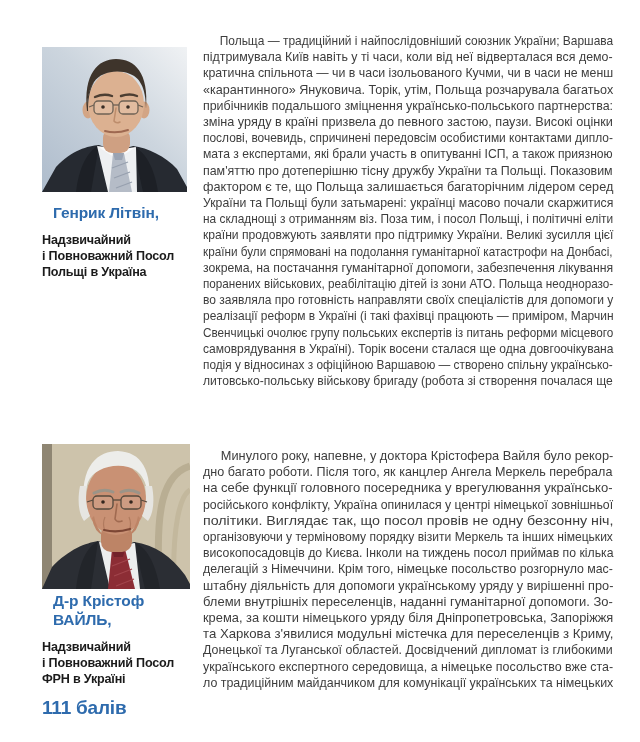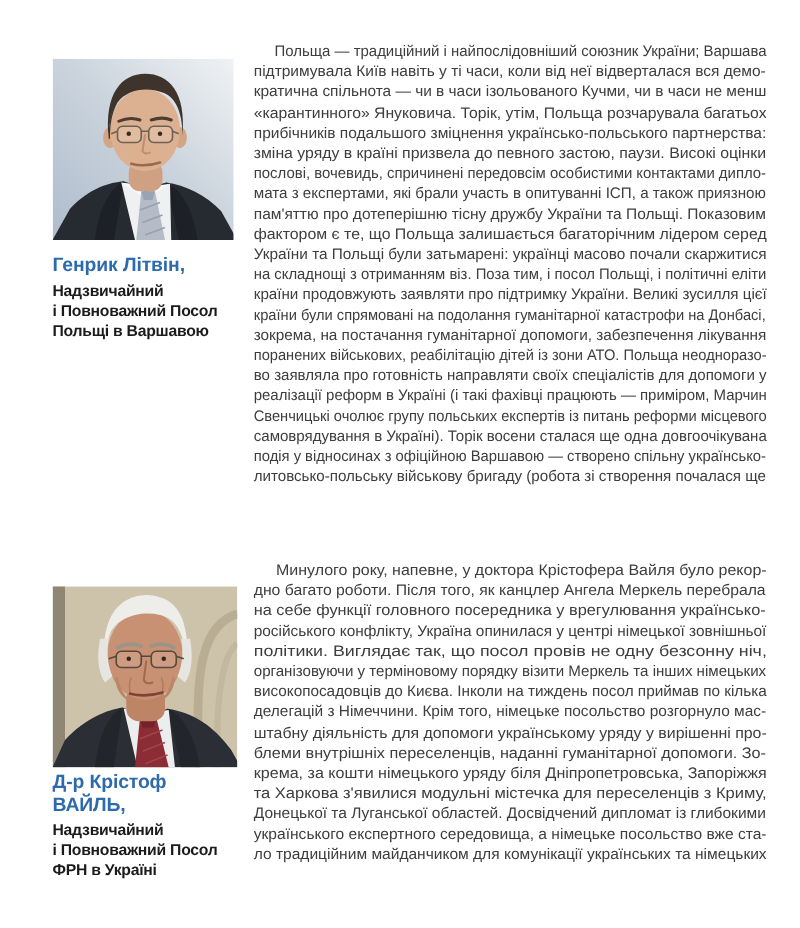--- a/index.html
+++ b/index.html
@@ -3,26 +3,26 @@
 <meta charset="utf-8">
 <style>
   html,body{margin:0;padding:0;background:#ffffff;}
   .page{
     position:relative;width:640px;height:742px;background:#ffffff;overflow:hidden;
     font-family:"Liberation Sans","DejaVu Sans",sans-serif;
   }
   
   .card{position:absolute;left:42px;width:150px;}
   .card--1{top:47px;}
-  .card--2{top:469px;}
+  .card--2{top:444px;}
   .photo{display:block;overflow:hidden;}
   .photo--1{width:145px;height:145px;}
   .photo--2{width:148px;height:145px;}
   .photo svg{display:block;width:100%;height:100%;}
-  .name{margin:0;font-weight:bold;color:var(--accent);font-size:15.5px;letter-spacing:-.1px;}
+  .name{margin:11px;font-weight:bold;color:var(--accent);font-size:15.5px;letter-spacing:-.1px;}
   .card--1 .name{margin-top:11px;}
   .card--1 .name .jline{line-height:19px;}
   .card--2 .name{margin-top:3px;}
   .card--2 .name .jline{line-height:18.5px;}
   .titles{margin-top:4px;font-weight:bold;color:var(--caption);font-size:12.6px;letter-spacing:-.2px;text-align:center;}
   .titles .jline{line-height:15.9px;}
   .card--2 .titles{margin-top:3px;}
   .score{font-weight:bold;color:var(--accent);font-size:19px;line-height:21px;letter-spacing:-.2px;}
   .card--1 .score{margin-top:11px;}
   .card--2 .score{margin-top:9px;}
@@ -97,21 +97,21 @@
         <path d="M74,61 L72,74 Q74,77 78,75" stroke="#bd8d6c" stroke-width="1.5" fill="none" stroke-linecap="round"></path>
         <path d="M63,84 Q74,87 86,83" stroke="#9e6850" stroke-width="2" fill="none" stroke-linecap="round"></path>
       </svg>
     </div>
     <h3 class="name">
         <div class="jline first last">Генрик Літвін,</div>
       </h3>
     <div class="titles">
         <div class="jline first">Надзвичайний</div>
         <div class="jline">і Повноважний Посол</div>
-        <div class="jline last">Польщі в Варшавою</div>
+        <div class="jline last">Польщі в Україна</div>
       </div>
   </section>
 
   <section class="card card--2">
     <div class="photo photo--2">
       <svg viewBox="0 0 148 145">
         <rect width="148" height="145" fill="#cdc3ab"></rect>
         <rect width="10" height="145" fill="#8f8673"></rect>
         <path d="M118,145 C112,62 122,30 148,22" stroke="#b9ae93" stroke-width="7" fill="none"></path>
         <path d="M132,145 C130,82 138,52 148,46" stroke="#c3b89d" stroke-width="5" fill="none"></path>
@@ -165,20 +165,21 @@
     </div>
     <h3 class="name">
         <div class="jline first">Д-р Крістоф</div>
         <div class="jline last">ВАЙЛЬ,</div>
       </h3>
     <div class="titles">
         <div class="jline first">Надзвичайний</div>
         <div class="jline">і Повноважний Посол</div>
         <div class="jline last">ФРН в Україні</div>
       </div>
+    <div class="score">111 балів</div>
   </section>
 
   <main>
     <div class="para para--1 fit">
         <div class="jline first" style="transform: scaleX(0.9809);">Польща — традиційний і найпослідовніший союзник України; Варшава</div>
         <div class="jline" style="transform: scaleX(1.0174);">підтримувала Київ навіть у ті часи, коли від неї відверталася вся демо-</div>
         <div class="jline" style="transform: scaleX(1.0123);">кратична спільнота — чи в часи ізольованого Кучми, чи в часи не менш</div>
         <div class="jline" style="transform: scaleX(1.0327);">«карантинного» Януковича. Торік, утім, Польща розчарувала багатьох</div>
         <div class="jline" style="transform: scaleX(1.0174);">прибічників подальшого зміцнення українсько-польського партнерства:</div>
         <div class="jline" style="transform: scaleX(1.038);">зміна уряду в країні призвела до певного застою, паузи. Високі оцінки</div>

